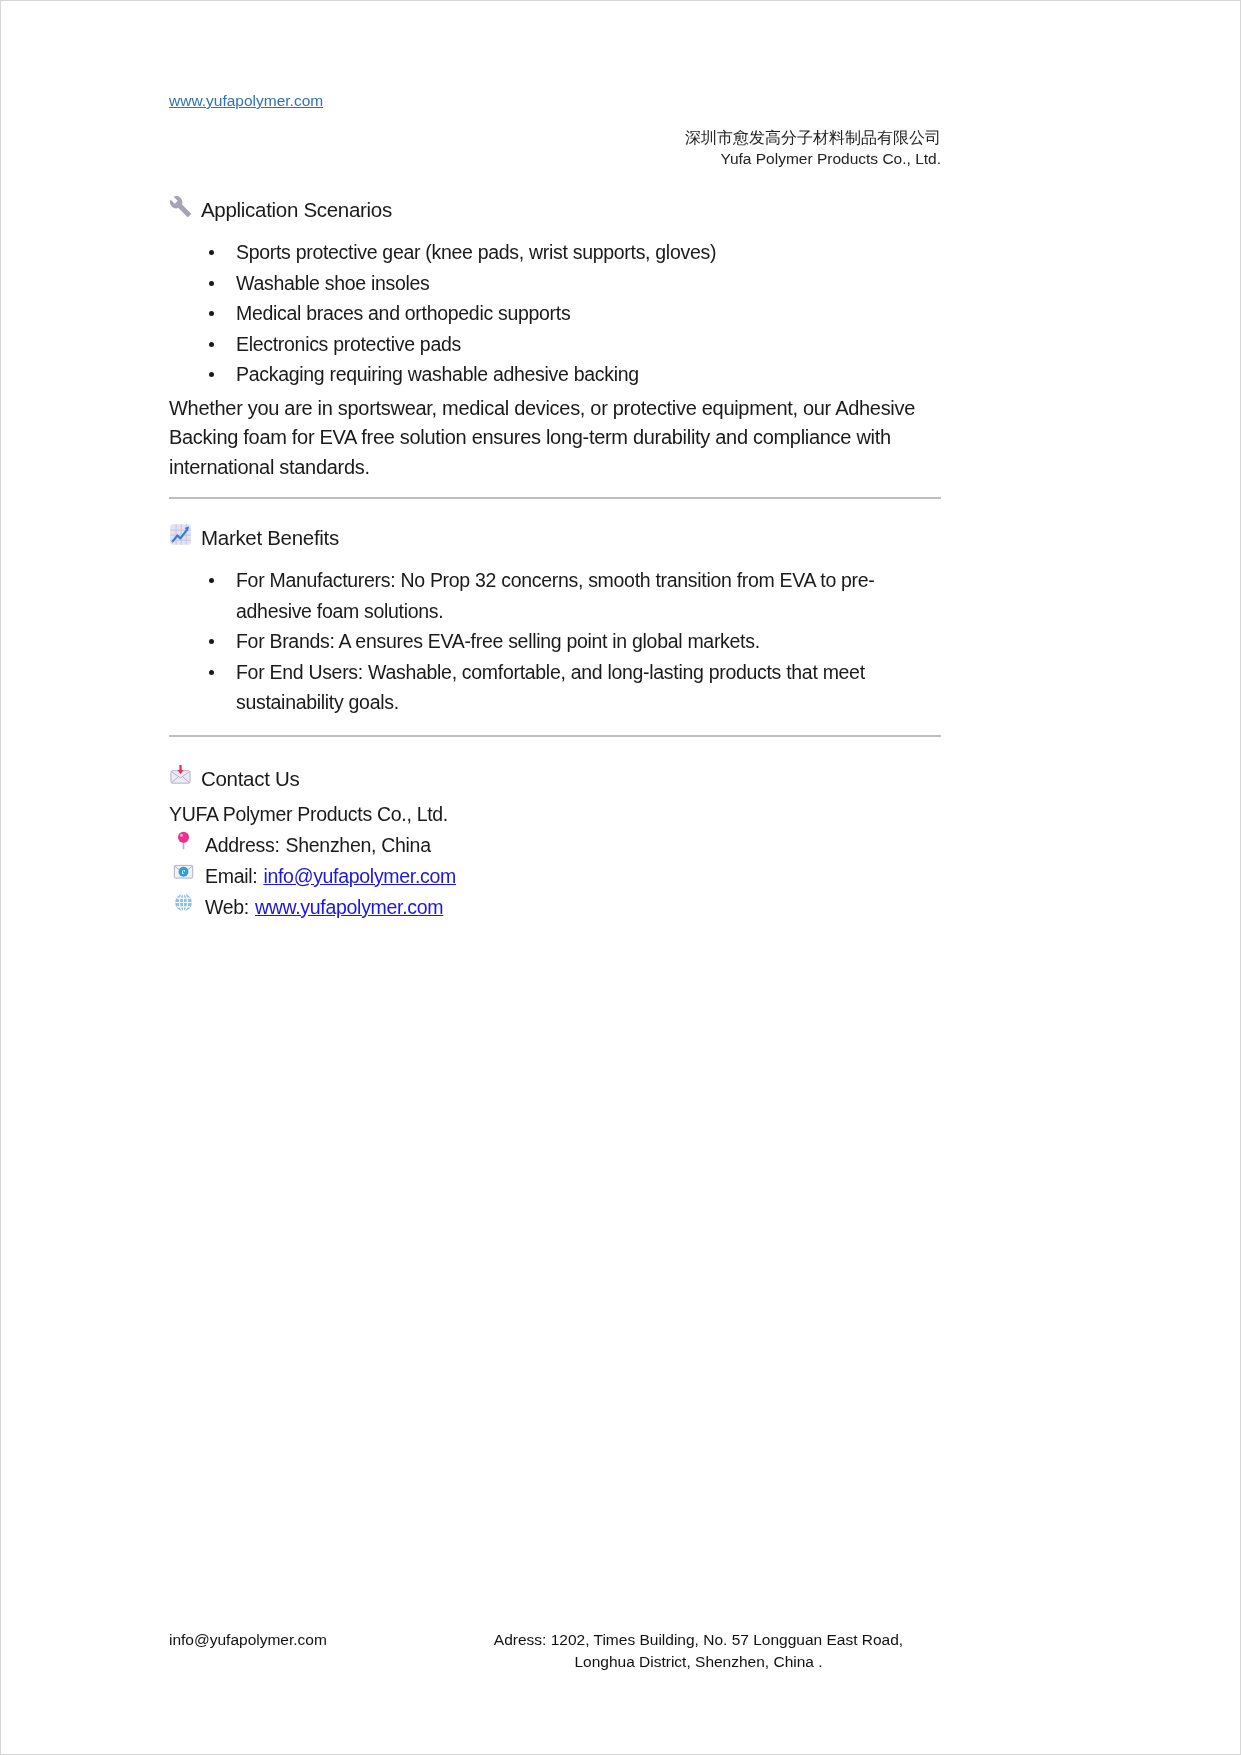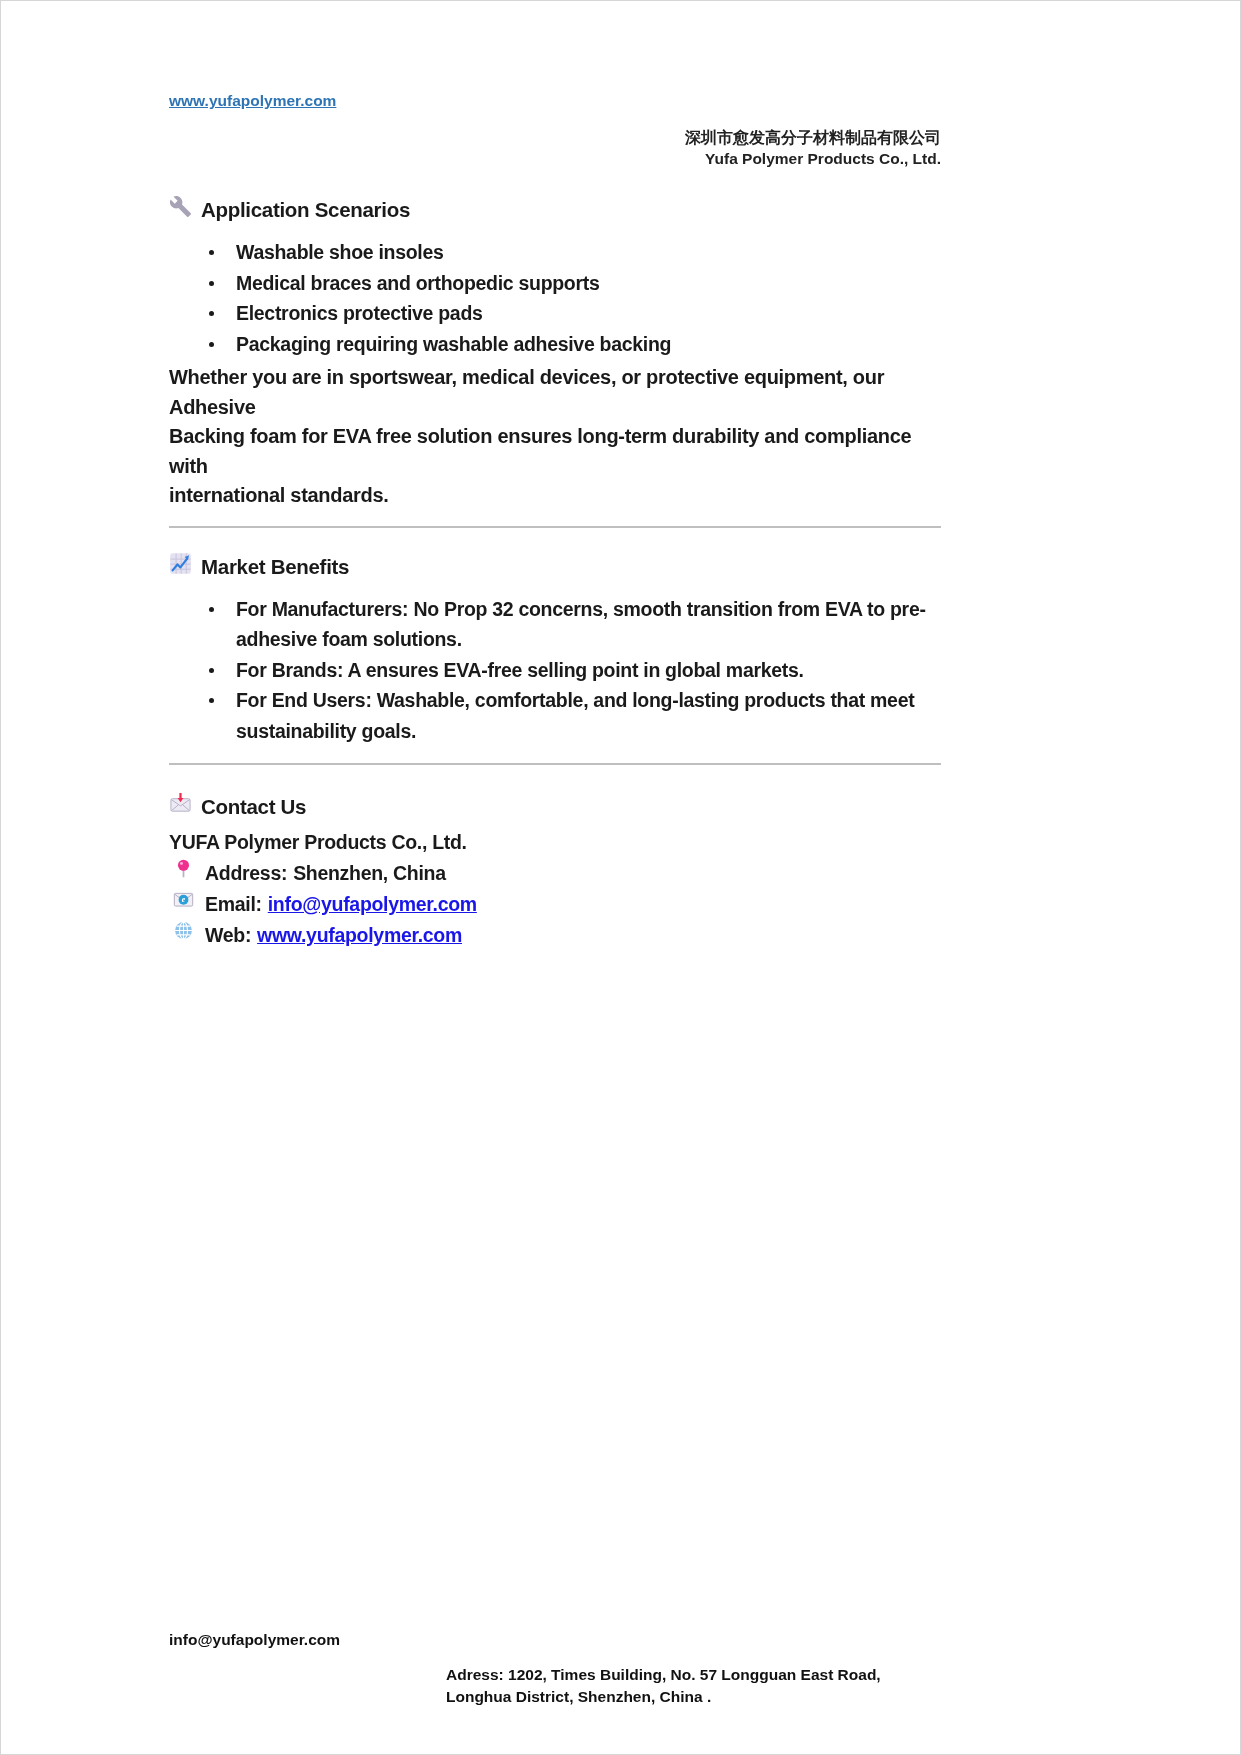--- a/index.html
+++ b/index.html
@@ -1,19 +1,19 @@
 <!DOCTYPE html>
 <html><head>
 <meta charset="utf-8">
 <style>
   html,body { margin:0; padding:0; background:#ffffff; }
   body { font-family:"Liberation Sans","DejaVu Sans",sans-serif; color:#1a1a1a; }
   .page {
     position:relative; width:1239px; height:1753px;
-    border:1px solid #d6d6d6; background:#ffffff; overflow:hidden;font-weight:bold;
+    border:1px solid #d6d6d6; background:#ffffff; overflow:hidden;
   }
   .content { position:absolute; left:168px; top:0; width:772px; }
 
   
   .header { display:flex; justify-content:space-between; align-items:flex-start; padding-top:90px; }
   .site-link { font-size:15.5px; color:#2E74B5; text-decoration:underline; line-height:20px; }
   .header-right { text-align:right;margin-top:36px; }
   .company-cn { font-size:16px; line-height:21px; color:#222; }
   .company-en { font-size:15.5px; line-height:21px; color:#222; }
 
@@ -47,21 +47,21 @@
   .contact-row .txt { font-size:19.5px; letter-spacing:-0.3px; }
   .blue-link { color:#1A16E8; text-decoration:underline; }
   .label { margin-right:6px; }
 
   .icon { flex:0 0 auto; display:inline-block; }
 
   
   .footer-email { position:absolute; left:168px; top:1628px; font-size:15.5px; line-height:22px; color:#111; }
   .footer-address {
     position:absolute; left:445px; top:1628px; width:505px;
-    text-align:left; font-size:15.5px; line-height:22px; color:#111; white-space:pre-wrap;margin-top:35px;
+    text-align:center; font-size:15.5px; line-height:22px; color:#111; white-space:pre-wrap;
   }
 </style>
 </head>
 <body>
 
 <div class="page">
   <div class="content">
 
     <div class="header">
       <a href="#" class="site-link">www.yufapolymer.com</a>
@@ -76,20 +76,21 @@
         <span class="icon">
           <svg width="23" height="23" viewBox="0 0 24 24">
             <path fill="#a8a2b6" d="M22.7,19l-9.1-9.1c0.9-2.3,0.4-5-1.5-6.9c-2-2-5-2.4-7.4-1.3L9,6L6,9L1.6,4.7
             C0.4,7.1,0.9,10.1,2.9,12.1c1.9,1.9,4.6,2.4,6.9,1.5l9.1,9.1c0.4,0.4,1,0.4,1.4,0l2.3-2.3
             C23.1,20,23.1,19.4,22.7,19z"></path>
           </svg>
         </span>
         <span>Application Scenarios</span>
       </div>
       <ul class="bullets">
+        <li>Sports protective gear (knee pads, wrist supports, gloves)</li>
         <li>Washable shoe insoles</li>
         <li>Medical braces and orthopedic supports</li>
         <li>Electronics protective pads</li>
         <li>Packaging requiring washable adhesive backing</li>
       </ul>
       <div class="paragraph">Whether you are in sportswear, medical devices, or protective equipment, our Adhesive
 Backing foam for EVA free solution ensures long-term durability and compliance with
 international standards.</div>
     </div>
 

